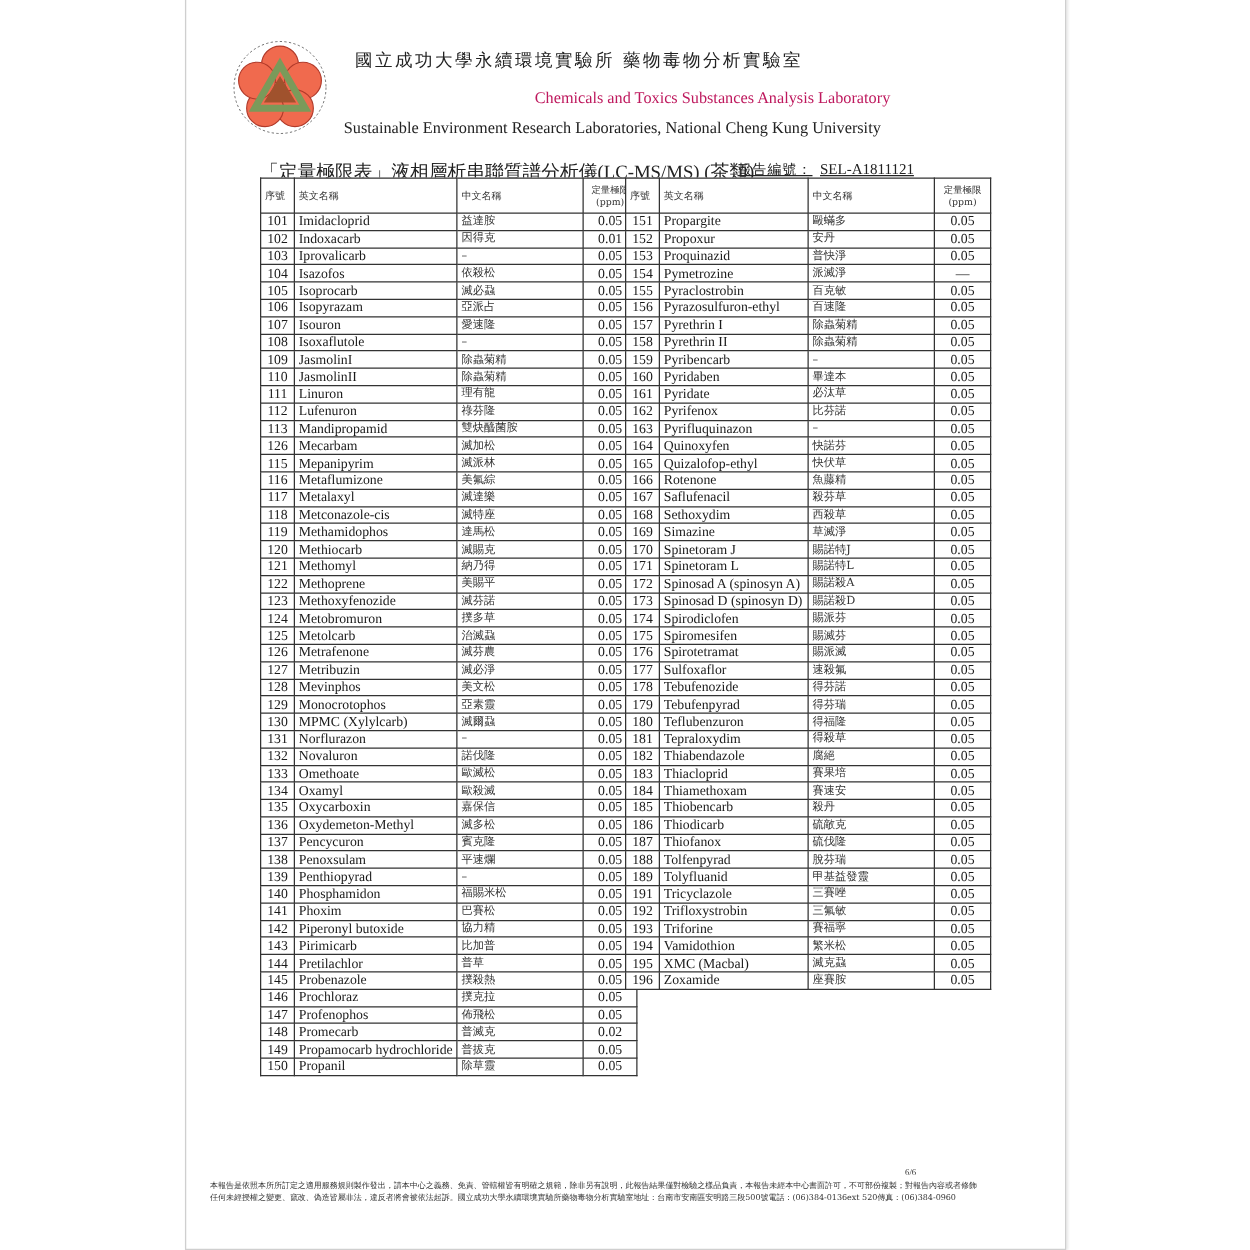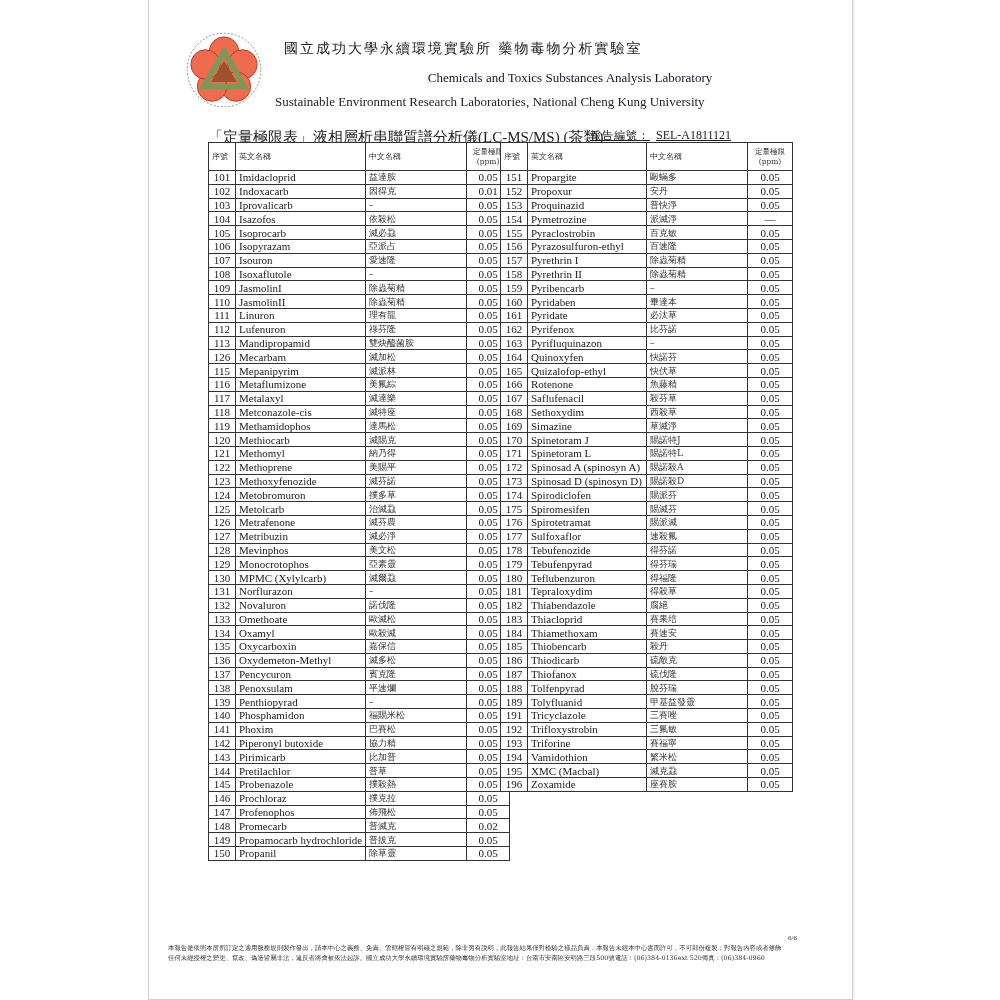--- a/index.html
+++ b/index.html
@@ -4,37 +4,37 @@
 <style>
   html, body { margin:0; padding:0; background:#ffffff; }
   body { width:1000px; height:1000px; position:relative; overflow:hidden;
          font-family:"Liberation Serif","DejaVu Serif",serif; color:#1a1a1a; }
   .sheet { position:absolute; left:148px; top:-2px; width:703px; height:1000px;
            background:#ffffff; border:1px solid #cfcfcf; box-shadow:1px 0 2px #e6e6e6; }
   .logo { position:absolute; left:178px; top:24px; width:92px; height:92px; }
   .title-zh { position:absolute; left:284px; top:40px; font-size:14px; letter-spacing:2px;
               font-family:"DejaVu Serif",serif; color:#222; white-space:nowrap; }
   .title-en1 { position:absolute; left:0; width:100%; top:70px; text-align:center; padding-left:140px;
-               box-sizing:border-box; font-size:13px; color:#0f172a; }
+               box-sizing:border-box; font-size:13px; color:#be185d; }
   .title-en2 { position:absolute; left:275px; top:94px; font-size:13px; color:#222; white-space:nowrap; }
   .subtitle { position:absolute; left:208px; top:128px; font-size:15px; white-space:nowrap; color:#222;text-decoration:underline; }
   .report-no { position:absolute; left:590px; top:128px; font-size:12px; white-space:nowrap; color:#222;text-decoration:underline; }
   .report-no .lbl { font-family:"DejaVu Serif",serif; font-size:11px; margin-right:6px; letter-spacing:1px; }
   table.lim { position:absolute; border-collapse:collapse; font-size:11px; background:#fff; }
   table.lim td, table.lim th { border:1px solid #333; padding:0 3px; height:12.8px; line-height:12px; white-space:nowrap; }
   table.lim th { font-weight:normal; font-size:8px; font-family:"DejaVu Serif",serif; height:27px; text-align:left; color:#333; }
   table.lim th.limh { text-align:center; font-size:7.5px; line-height:10px; }
   table.lim td.no { text-align:center; }
   table.lim td.zh { font-family:"DejaVu Serif",serif; font-size:9px; color:#333; }
   table.lim td.v { text-align:center; }
   #tbl-left { left:208px; top:142px; }
   #tbl-right { left:500px; top:142px; }
   .c-no { width:20px; } .c-en { width:117px; } .c-zh { width:94px; } .c-v { width:36px; }
   .c-en-r { width:112px; } .c-zh-r { width:94px; } .c-v-r { width:38px; }
-  .pageno { position:absolute; left:788px; top:934px; font-size:7px; color:#333; }
+  .pageno { position:absolute; left:724px; top:934px; font-size:7px; color:#333; }
   .footer { position:absolute; left:168px; top:943px; width:680px; font-size:6.4px; line-height:10px;
             font-family:"DejaVu Serif",serif; color:#333; white-space:nowrap; overflow:hidden; }
 </style>
 </head>
 <body>
 
 <div class="sheet"></div>
 
 <svg class="logo" viewBox="0 0 100 100">
   <circle cx="50" cy="50" r="47" fill="#fff"></circle>

